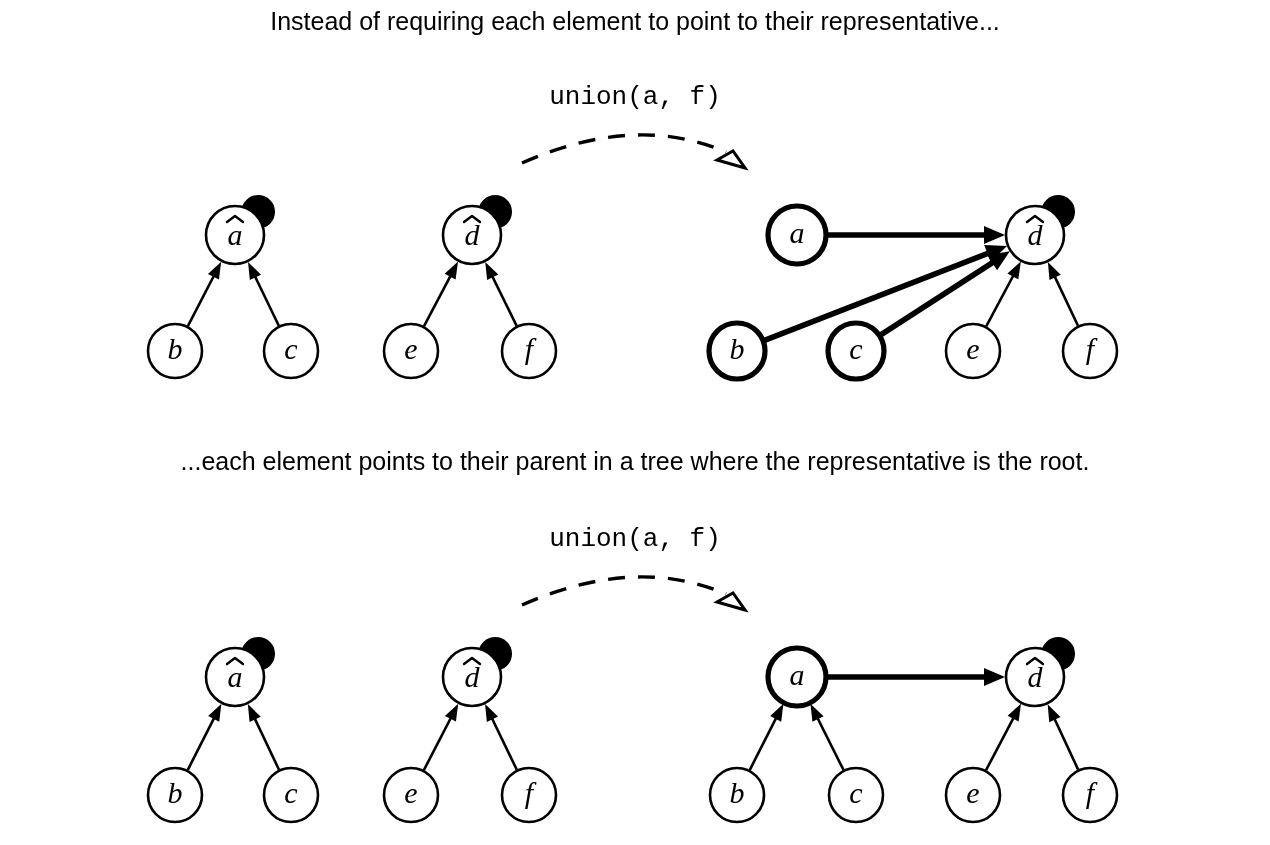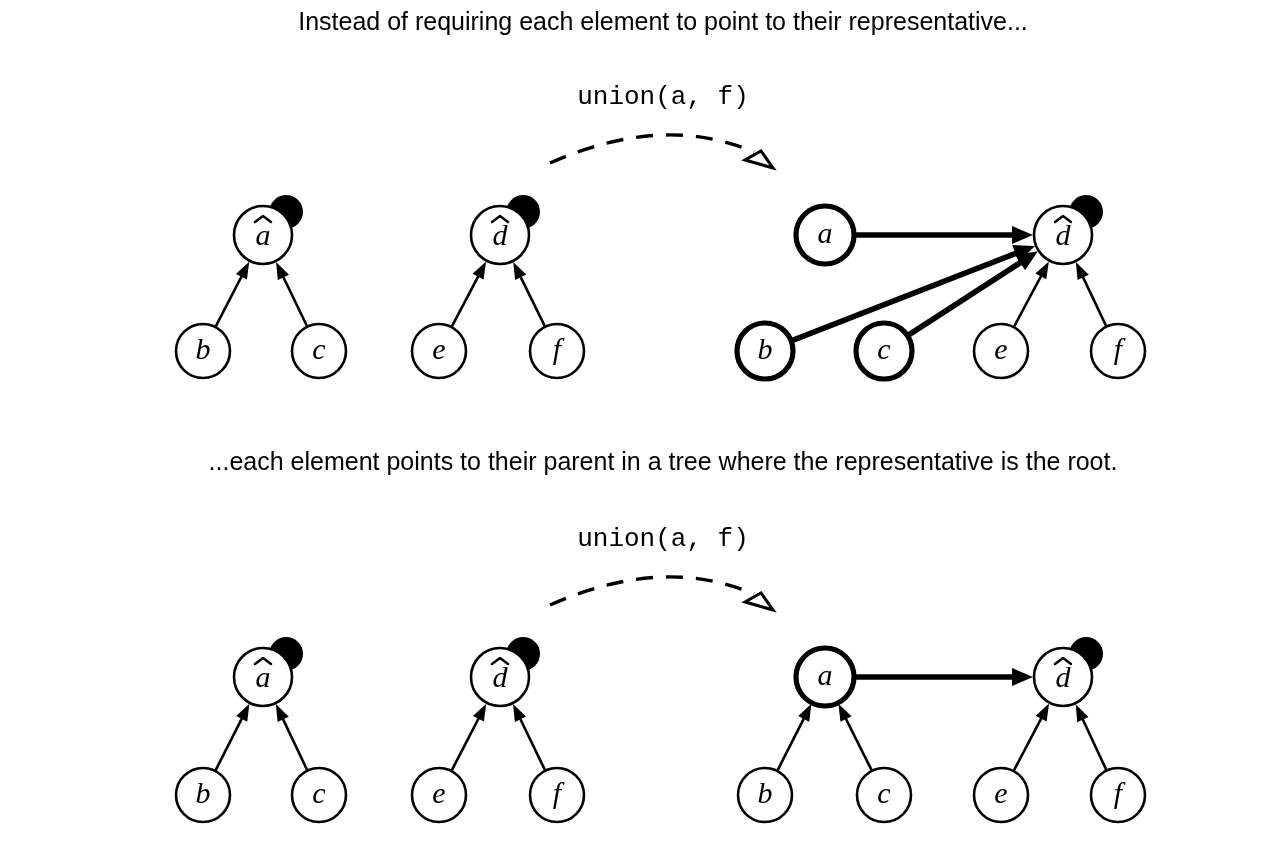--- a/index.html
+++ b/index.html
@@ -13,21 +13,20 @@
     position: relative;
     font-family: "Liberation Sans", sans-serif;
     color: #000000;
     overflow: hidden;
   }
   #stage {
     position: absolute;
     left: 0; top: 0;
     width: 1130px;
     height: 845px;
-    margin-left: 28px;
   }
   svg#diagram {
     position: absolute;
     left: 0; top: 0;
     width: 1270px;
     height: 845px;
     display: block;
   }
   .caption {
     font-family: "Liberation Sans", sans-serif;

